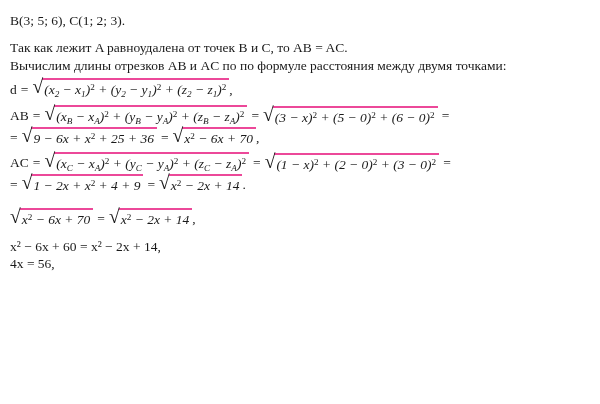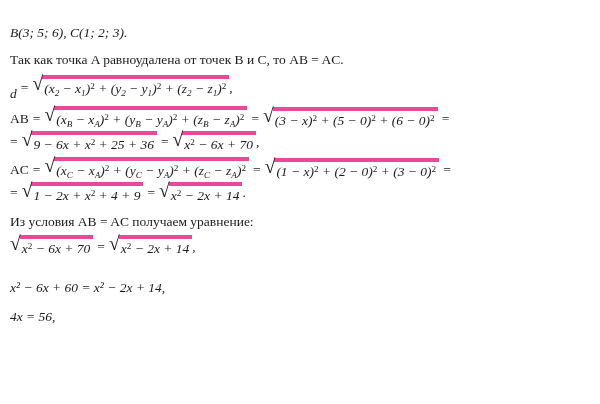--- a/index.html
+++ b/index.html
@@ -23,40 +23,38 @@
   }
   .line {
     font-size: 13.5px;
     line-height: 1.32;
     white-space: nowrap;
   }
   .gap-sm { height: 9px; }
   .gap-xs { height: 4px; }
   .math {
     font-family: "Liberation Serif", serif;
-    font-style: italic;
-    margin-top: 12px;
   }
   .upright { font-style: normal; }
   
   .sqrt {
     display: inline-flex;
     align-items: stretch;
     vertical-align: middle;
     font-style: italic;
   }
   .sqrt > .radical {
     font-style: normal;
     font-size: 1.45em;
     line-height: 1;
     margin-right: -1px;
     transform: translateY(-1px);
   }
   .sqrt > .rad-body {
-    border-top: 4px solid #ec4899;
+    border-top: 2px solid #ec4899;
     padding: 1px 3px 0 2px;
   }
   sub {
     font-size: 0.68em;
     font-style: italic;
     vertical-align: -0.28em;
   }
   sup {
     font-size: 0.68em;
     font-style: normal;
@@ -75,21 +73,22 @@
 </style>
 </head>
 <body>
 
 <div class="page">
 
   <div class="line math">B(3; 5; 6), C(1; 2; 3).</div>
 
   <div class="gap-sm"></div>
 
-  <div class="line">Так как точка A равноудалена от точек B и C, то AB = AC.</div>
+  <div class="line">Так как лежит A равноудалена от точек B и C, то AB = AC.</div>
+  <div class="line">Вычислим длины отрезков AB и AC по по формуле расстояния между двумя точками:</div>
 
   <div class="gap-xs"></div>
 
   <div class="row">
     <span class="math">d</span>
     <span class="sp"></span>
     <span class="upright">=</span>
     <span class="sp"></span>
     <span class="sqrt">
       <span class="radical">√</span>
@@ -189,21 +188,20 @@
       <span class="radical">√</span>
       <span class="rad-body">
         <span class="math">x</span><sup>2</sup> − 2<span class="math">x</span> + 14
       </span>
     </span>
     <span class="upright">.</span>
   </div>
 
   <div class="gap-sm"></div>
 
-  <div class="line">Из условия AB = AC получаем уравнение:</div>
 
   <div class="gap-xs"></div>
 
   <div class="row">
     <span class="sqrt">
       <span class="radical">√</span>
       <span class="rad-body">
         <span class="math">x</span><sup>2</sup> − 6<span class="math">x</span> + 70
       </span>
     </span>

